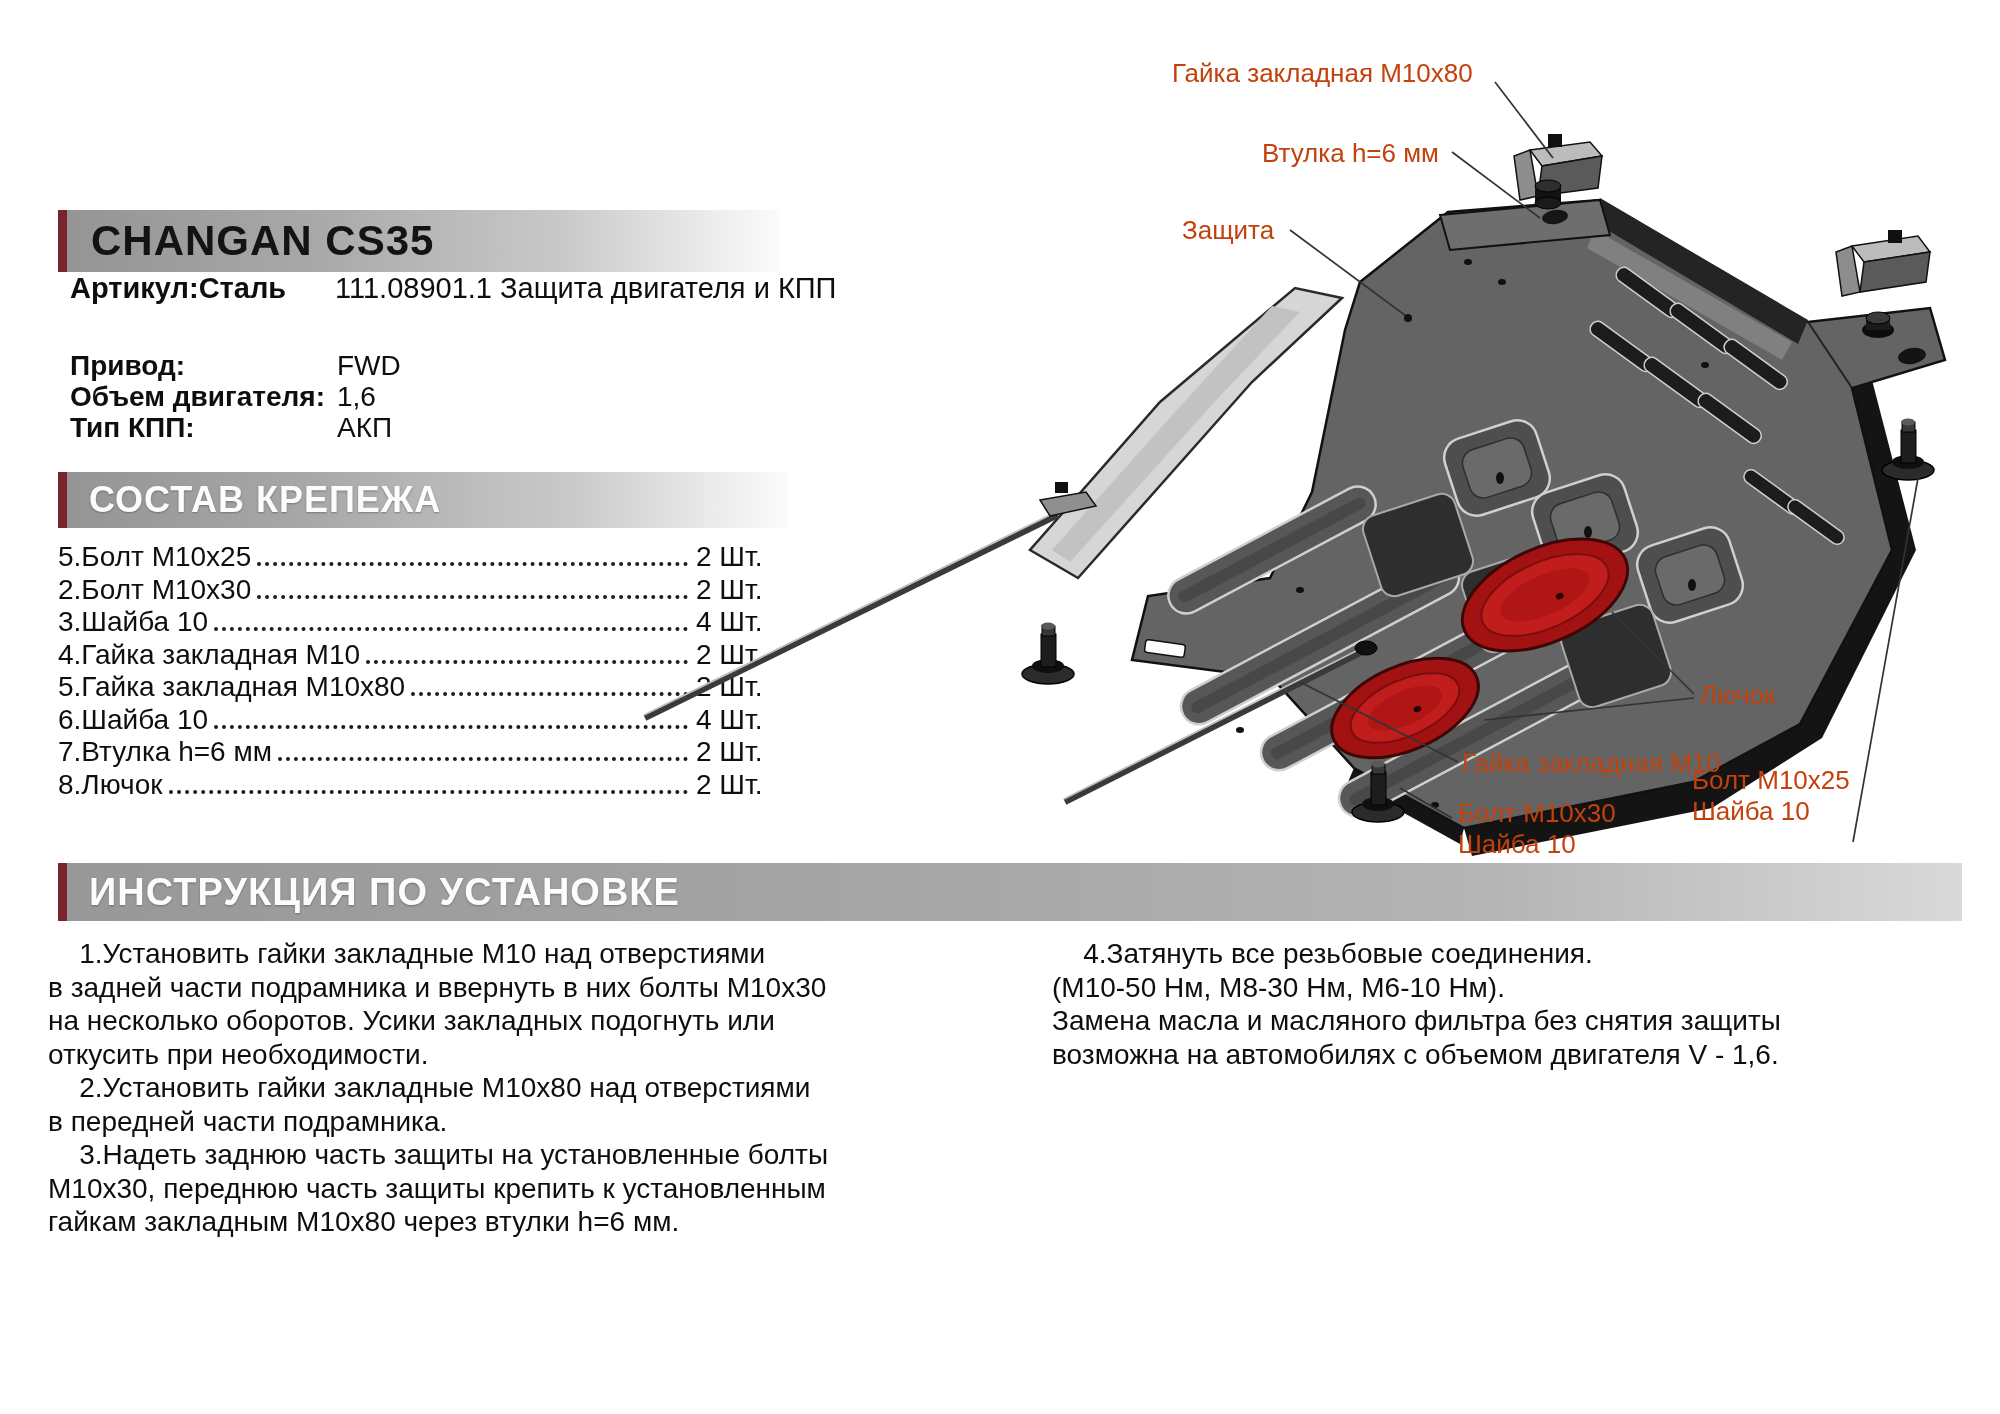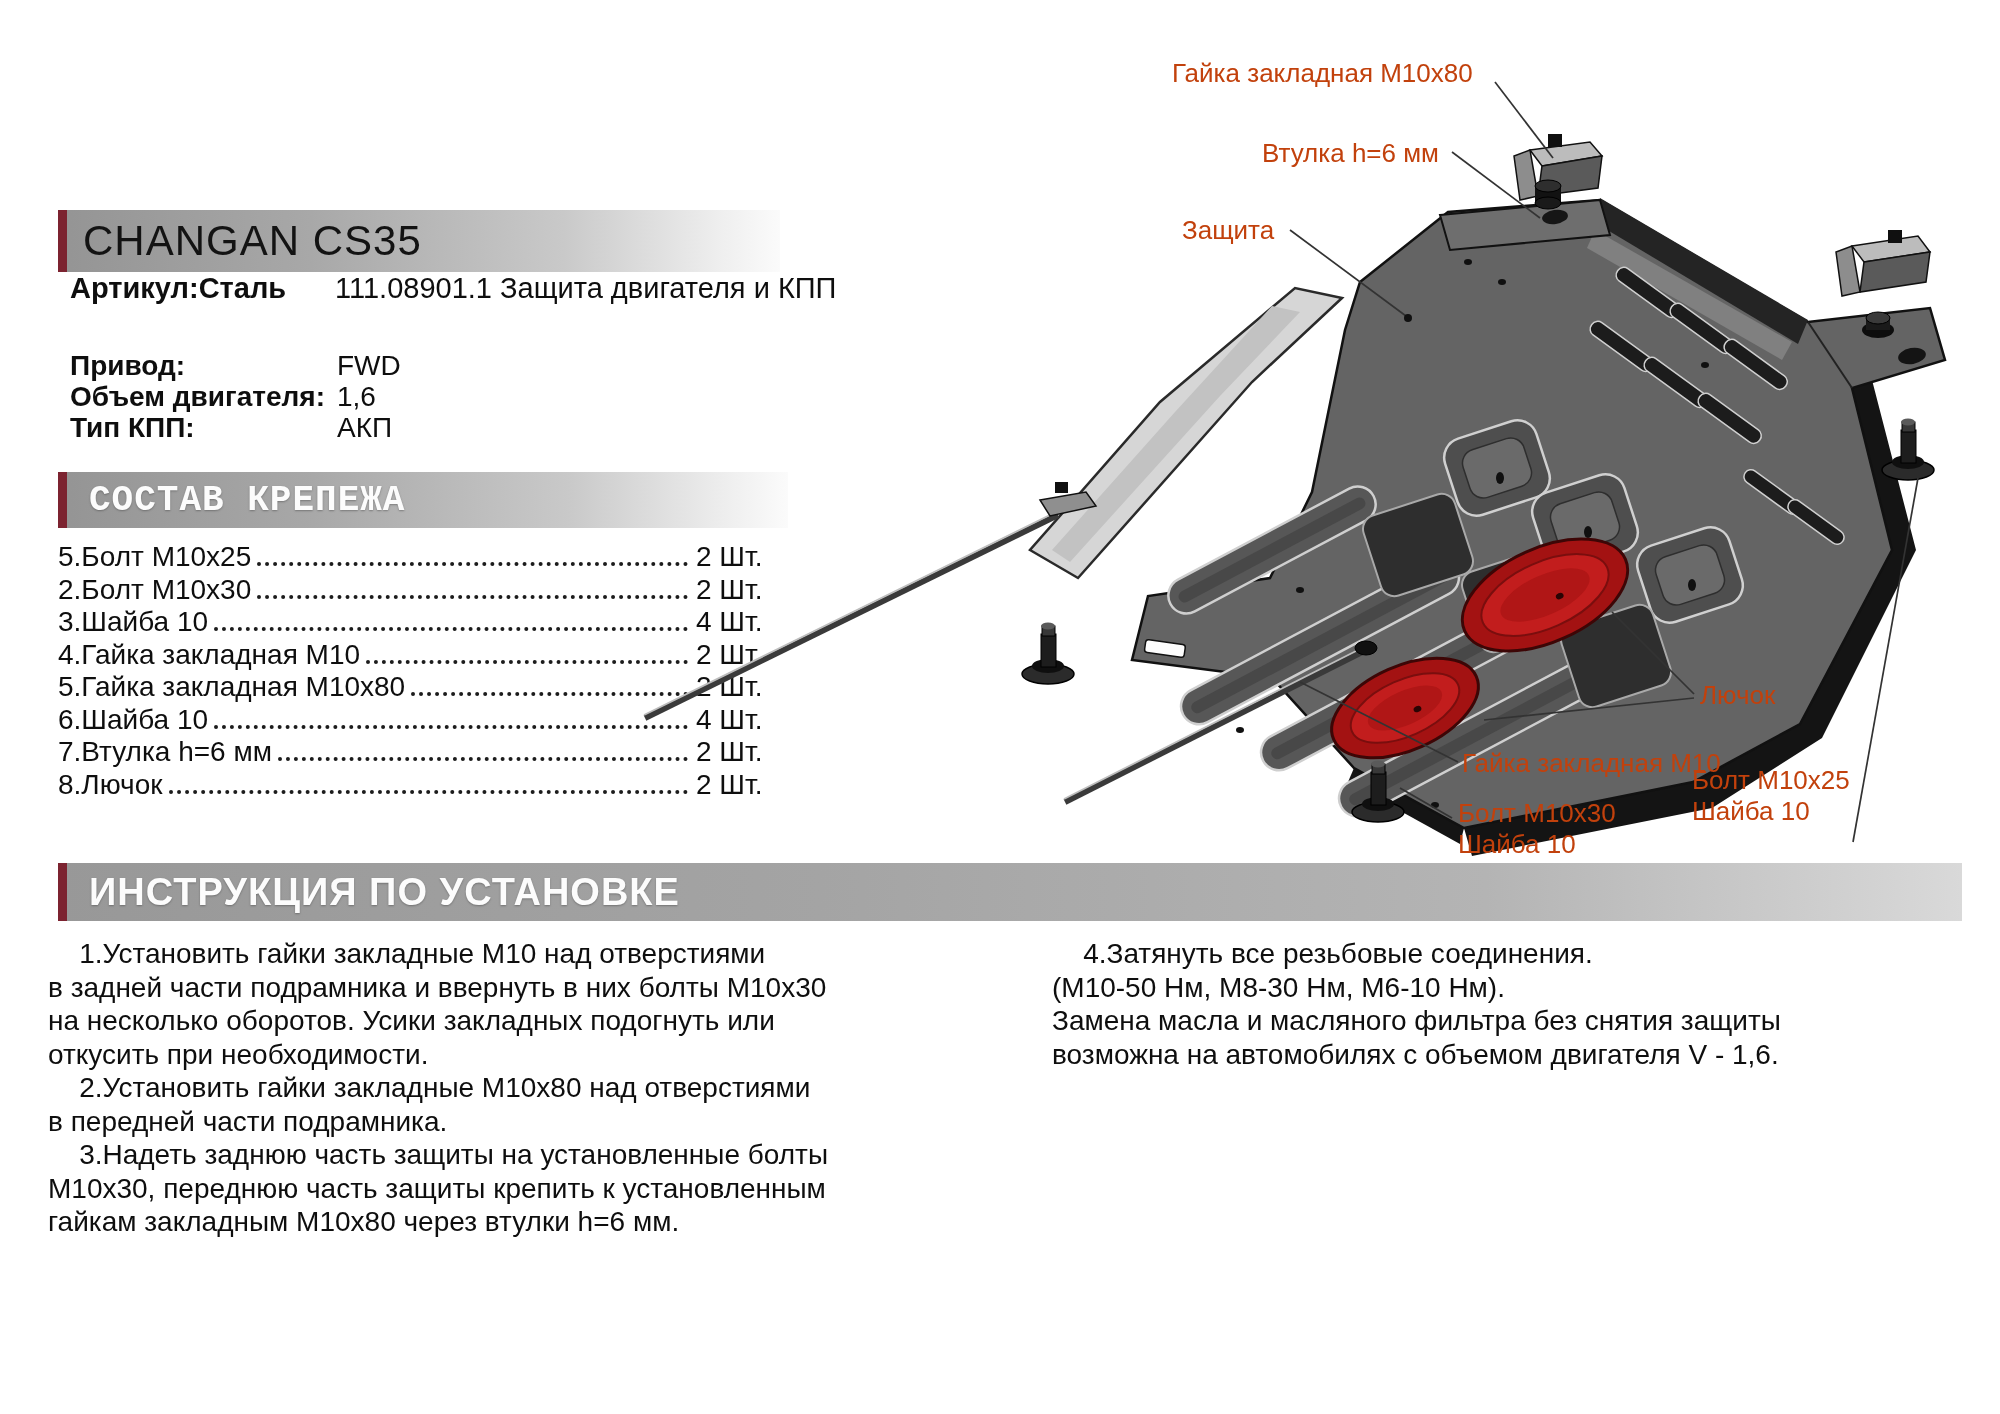--- a/index.html
+++ b/index.html
@@ -9,21 +9,21 @@
   }
   .abs{position:absolute;}
   
   .bar{
     position:absolute;display:flex;align-items:center;
     background:linear-gradient(90deg,#949494 0%,#a8a8a8 35%,#c9c9c9 70%,#efefef 92%,#fbfbfb 100%);
   }
   .bar .redstrip{width:9px;align-self:stretch;background:#7c2330;flex:0 0 9px;}
   .bar.long{background:linear-gradient(90deg,#989898 0%,#a4a4a4 40%,#b4b4b4 75%,#d9d9d9 100%);}
   .bar-title-text{
-    font-weight:normal;font-size:42px;letter-spacing:1px;color:#131313;padding-left:16px;
+    font-weight:bold;font-size:42px;letter-spacing:1px;color:#131313;padding-left:24px;
   }
   .bar-sec-text{
     font-weight:bold;font-size:36px;letter-spacing:1px;color:#fcfcfc;padding-left:22px;
     text-shadow:0 1px 2px rgba(60,60,60,.45);
   }
   
   .row-article{left:70px;top:272px;width:960px;height:34px;}
   .lbl{font-weight:bold;font-size:29px;}
   .val{font-size:29px;}
   .article-val{position:absolute;left:265px;top:0;}
@@ -69,21 +69,21 @@
   <div class="spec-row">
     <span class="lbl">Объем двигателя:</span>
     <span class="val">1,6</span>
   </div>
   <div class="spec-row">
     <span class="lbl">Тип КПП:</span>
     <span class="val">АКП</span>
   </div>
 </div>
 
-<div class="bar" style="left:58px;top:472px;width:730px;height:56px;font-family:Liberation Mono, monospace;">
+<div class="bar" style="left:58px;top:472px;width:730px;height:56px;">
   <div class="redstrip"></div>
   <div class="bar-sec-text">СОСТАВ КРЕПЕЖА</div>
 </div>
 
 <div class="abs parts">
   <div class="part-row">
     <span class="part-label">5.Болт М10х25</span>
     <span class="part-leader"></span>
     <span class="part-qty">2 Шт.</span>
   </div>

